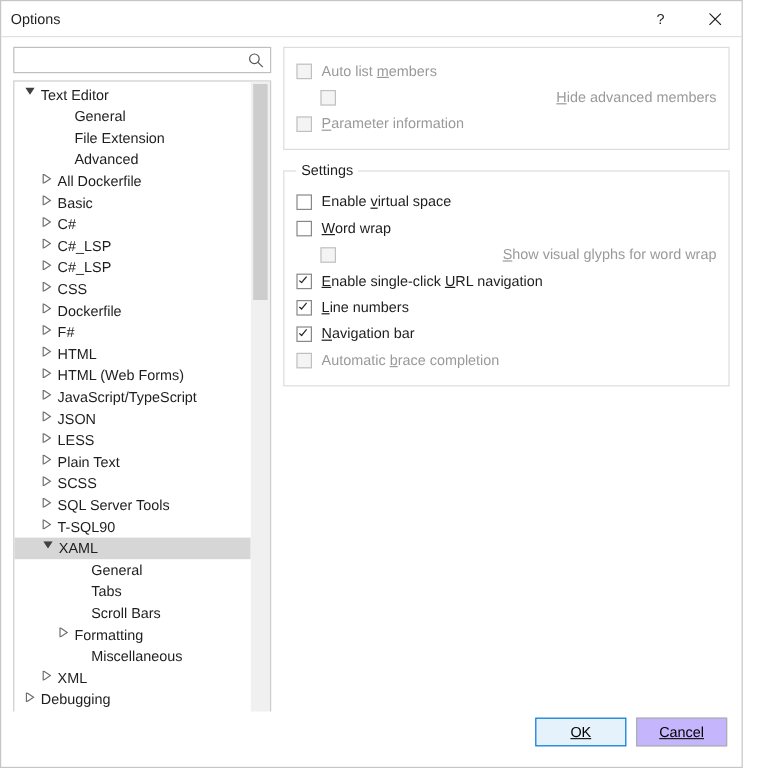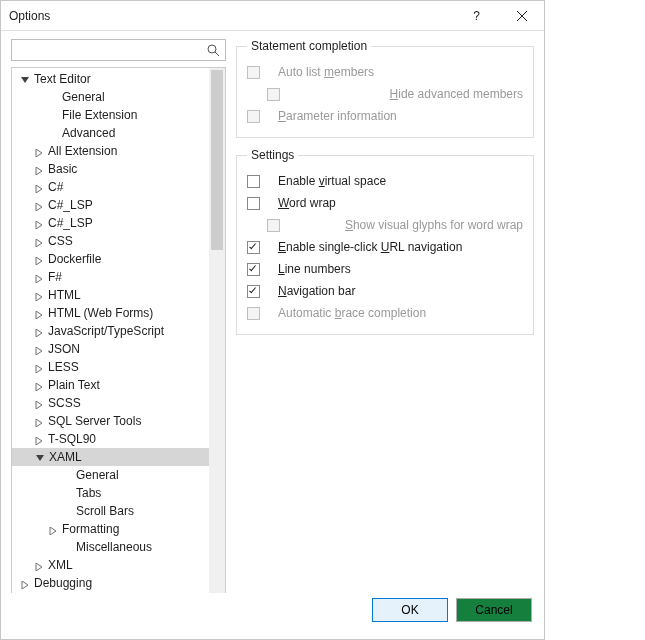--- a/index.html
+++ b/index.html
@@ -10,21 +10,21 @@
     color: #1e1e1e;
     background: #ffffff;
     width: 645px;
     height: 640px;
     overflow: hidden;
     box-sizing: border-box;
   }
   *, *::before, *::after { box-sizing: inherit; }
 
   .window {
-    width: 545px;
+    width: 619px;
     height: 640px;
     border: 1px solid #c6c6c6;
     display: flex;
     flex-direction: column;
     background: #ffffff;
   }
 
   
   .titlebar {
     height: 30px;
@@ -107,21 +107,21 @@
     position: absolute;
     left: 2px;
     right: 2px;
     top: 2px;
     height: 180px;
     background: #cdcdcd;
     border-radius: 0;
   }
   .node {
     display: flex;
-    align-items: flex-end;
+    align-items: flex-start;
     height: 18px;
     line-height: 18px;
     white-space: nowrap;
     padding-right: 4px;
     cursor: default;
   }
   .node.selected {
     background: #d6d6d6;
     padding-left: 21px;
   }
@@ -155,21 +155,21 @@
   }
   fieldset.groupbox legend {
     padding: 0 4px;
     color: #1e1e1e;
     font-size: 12px;
   }
   .cbline {
     display: flex;
     align-items: center;
     height: 22px;
-    gap: 18px;
+    gap: 8px;
   }
   .cbline.indent { padding-left: 20px; justify-content: space-between; }
   .cbline input[type="checkbox"] {
     width: 13px;
     height: 13px;
     margin: 0;
     appearance: none;
     border: 1px solid #888;
     background: #fff;
     position: relative;
@@ -195,26 +195,27 @@
   .ul { text-decoration: underline; }
 
   
   .footer {
     height: 46px;
     display: flex;
     align-items: center;
     justify-content: flex-end;
     gap: 8px;
     padding: 0 12px 12px 0;
+    text-decoration: underline;
   }
   .btn {
     min-width: 76px;
     height: 24px;
     border: 1px solid #adadad;
-    background: #15803d;
+    background: #c4b5fd;
     font: inherit;
     cursor: pointer;
   }
   .btn.default {
     border: 1px solid #0078d7;
     background: #e5f1fb;
   }
 </style>
 </head>
 <body>
@@ -271,21 +272,21 @@
               <span class="arrow blank"></span>
               <span class="label">Advanced</span>
             </div>
 
           <div class="node ind2">
               <span class="arrow">
                 <svg width="8" height="8" viewBox="0 0 8 8">
                   <polygon points="1,0 7,4 1,8" fill="none" stroke="#707070" stroke-width="1"></polygon>
                 </svg>
               </span>
-              <span class="label">All Extension</span>
+              <span class="label">All Dockerfile</span>
             </div>
           <div class="node ind2">
               <span class="arrow">
                 <svg width="8" height="8" viewBox="0 0 8 8">
                   <polygon points="1,0 7,4 1,8" fill="none" stroke="#707070" stroke-width="1"></polygon>
                 </svg>
               </span>
               <span class="label">Basic</span>
             </div>
           <div class="node ind2">
@@ -465,21 +466,20 @@
         </div>
         <div class="tree-scrollbar">
           <div class="thumb"></div>
         </div>
       </div>
     </div>
 
     <div class="right">
 
       <fieldset class="groupbox">
-        <legend>Statement completion</legend>
         <label class="cbline disabled">
           <input type="checkbox" disabled="" style="">
           <span>Auto list <span class="ul">m</span>embers</span>
         </label>
         <label class="cbline disabled indent">
           <input type="checkbox" disabled="" style="">
           <span><span class="ul">H</span>ide advanced members</span>
         </label>
         <label class="cbline disabled">
           <input type="checkbox" disabled="" style="">

